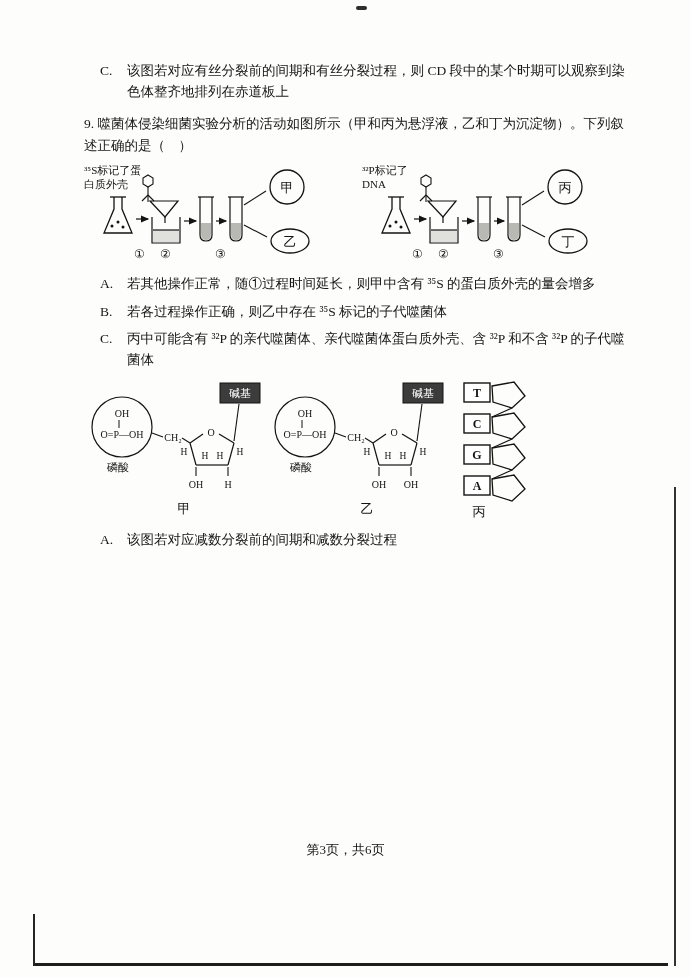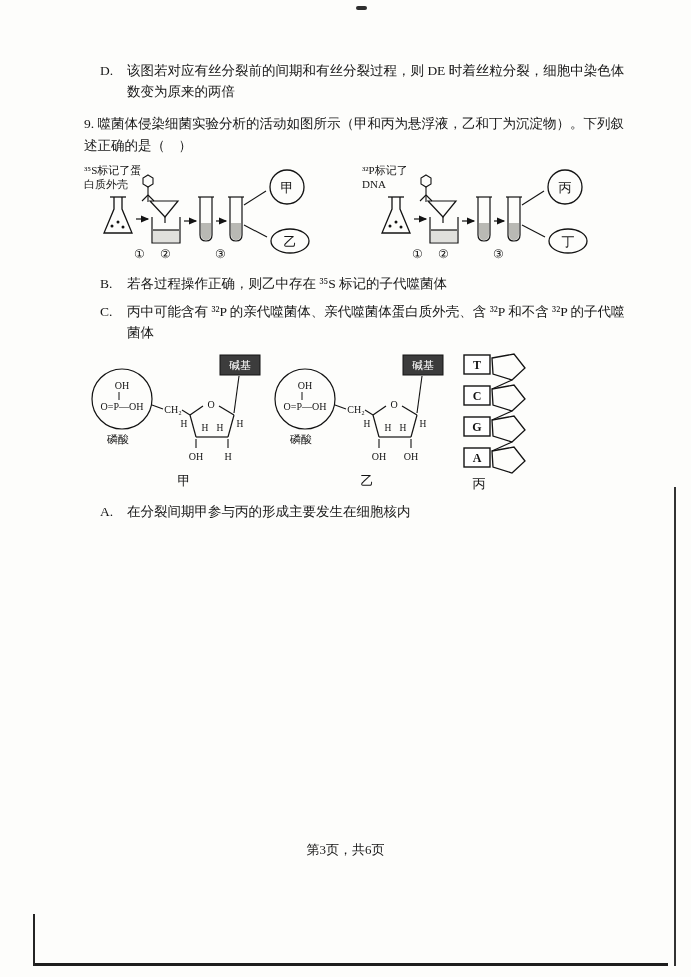--- a/index.html
+++ b/index.html
@@ -33,21 +33,21 @@
   .edge-right { position:absolute; right:15px; top:487px; width:2px; height:479px; background:#333; }
 </style>
 </head>
 <body>
 
 <div class="sheet">
   <div class="content">
 
     <div>
       <div class="option">
-        <span class="olabel">D.</span><span>该图若对应有丝分裂前的间期和有丝分裂过程，则 DE 时着丝粒分裂，细胞中染色体数变为原来的两倍</span>
+        <span class="olabel">C.</span><span>该图若对应有丝分裂前的间期和有丝分裂过程，则 CD 段中的某个时期可以观察到染色体整齐地排列在赤道板上</span>
       </div>
     </div>
 
     <div class="stem">9. 噬菌体侵染细菌实验分析的活动如图所示（甲和丙为悬浮液，乙和丁为沉淀物）。下列叙述正确的是（　）</div>
 
     <div class="figure">
       <svg width="545" height="102" viewBox="0 0 545 102">
         <defs>
           <marker id="ah9" markerWidth="8" markerHeight="8" refX="6" refY="3" orient="auto">
             <path d="M0,0 L7,3 L0,6 Z" fill="#131313"></path>
@@ -146,20 +146,23 @@
           <ellipse cx="206" cy="80" rx="19" ry="12" fill="none" stroke="#131313" stroke-width="1.3"></ellipse>
           <text x="206" y="85" class="mid st13">丁</text>
           <text x="50" y="97" class="st12">①</text>
           <text x="76" y="97" class="st12">②</text>
           <text x="131" y="97" class="st12">③</text>
         </g>
       </svg>
     </div>
 
     <div>
+      <div class="option">
+        <span class="olabel">A.</span><span>若其他操作正常，随①过程时间延长，则甲中含有 ³⁵S 的蛋白质外壳的量会增多</span>
+      </div>
       <div class="option">
         <span class="olabel">B.</span><span>若各过程操作正确，则乙中存在 ³⁵S 标记的子代噬菌体</span>
       </div>
       <div class="option">
         <span class="olabel">C.</span><span>丙中可能含有 ³²P 的亲代噬菌体、亲代噬菌体蛋白质外壳、含 ³²P 和不含 ³²P 的子代噬菌体</span>
       </div>
     </div>
 
 
     <div class="figure">
@@ -251,21 +254,21 @@
             <text x="393" y="113" class="mid st12 bold">A</text>
             <polygon points="408,102 430,98 441,112 428,124 409,118" fill="none" stroke="#131313" stroke-width="1.3"></polygon>
           </g>
           <text x="395" y="139" class="mid st13">丙</text>
         </g>
       </svg>
     </div>
 
     <div>
       <div class="option">
-        <span class="olabel">A.</span><span>在分裂间期甲参与丙的形成主要发生在细胞核内</span>
+        <span class="olabel">A.</span><span>该图若对应减数分裂前的间期和减数分裂过程</span>
       </div>
     </div>
 
   </div>
 
   <div class="footer">第3页，共6页</div>
 
   <div class="mark-top"></div>
   <div class="edge-bottom"></div>
   <div class="edge-left"></div>

